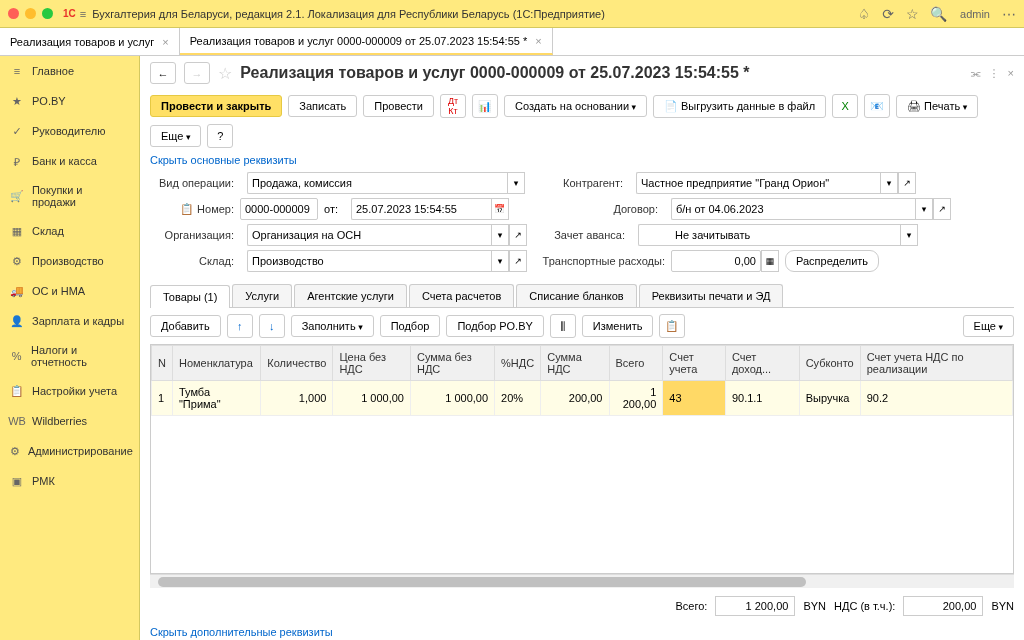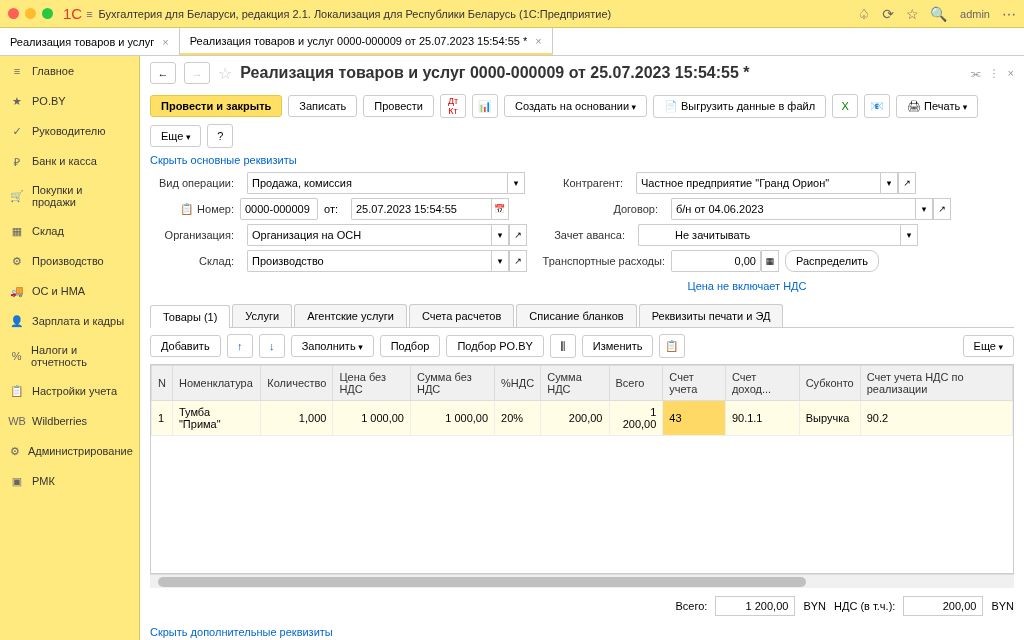--- a/index.html
+++ b/index.html
@@ -1,21 +1,21 @@
 <!DOCTYPE html>
 <html><head>
 <meta charset="utf-8">
 <style>
 * { box-sizing: border-box; margin: 0; padding: 0; font-family: Arial, sans-serif; }
 body { font-size: 11px; background: #fff; overflow: hidden; }
 .titlebar { background: #ffea7f; height: 28px; display: flex; align-items: center; padding: 0 8px; border-bottom: 1px solid #d4c860; }
 .traffic-lights { display: flex; gap: 6px; margin-right: 10px; }
 .tl { width: 11px; height: 11px; border-radius: 50%; }
 .tl-red { background: #ff5f57; } .tl-yellow { background: #ffbd2e; } .tl-green { background: #28c940; }
-.logo { font-weight: normal; color: #e8332a; font-size: 15px; margin-right: 4px; }
+.logo { font-weight: bold; color: #e8332a; font-size: 10px; margin-right: 4px; }
 .title-text { color: #333; font-size: 11px; flex: 1; }
 .title-icons { display: flex; gap: 12px; align-items: center; color: #666; }
 .title-icons span { cursor: pointer; font-size: 14px; }
 .tabs-bar { height: 28px; display: flex; border-bottom: 1px solid #ccc; background: #fff; }
 .doc-tab { padding: 5px 10px; border-right: 1px solid #ccc; display: flex; align-items: center; font-size: 11px; background: #fff; }
 .doc-tab.active { background: #fff; border-bottom: 2px solid #ffd966; }
 .doc-tab .close { margin-left: 8px; color: #999; cursor: pointer; }
 .main-area { display: flex; height: calc(640px - 56px); }
 .sidebar { width: 140px; background: #ffea7f; border-right: 1px solid #d4c860; overflow-y: auto; }
 .side-item { padding: 8px 10px; display: flex; align-items: center; gap: 8px; color: #333; cursor: pointer; font-size: 11px; }
@@ -251,23 +251,20 @@
           </div>
         </div>
         <div class="form-col-right" style="margin-left:10px;">
           <span class="form-label-r">Транспортные расходы:</span>
           <input class="form-input" style="width: 90px; text-align: right;" value="0,00">
           <span class="combo-btn">▦</span>
           <button class="btn" style="margin-left:6px;border-radius:9px;">Распределить</button>
         </div>
       </div>
 
-      <div class="price-link-row">
-        <a class="link-text" style="margin-left:340px;">Цена не включает НДС</a>
-      </div>
     </div>
 
     <div class="sub-tabs" id="subtabs">
         <div class="sub-tab active">Товары (1)</div>
         <div class="sub-tab">Услуги</div>
         <div class="sub-tab">Агентские услуги</div>
         <div class="sub-tab">Счета расчетов</div>
         <div class="sub-tab">Списание бланков</div>
         <div class="sub-tab">Реквизиты печати и ЭД</div>
       </div>

